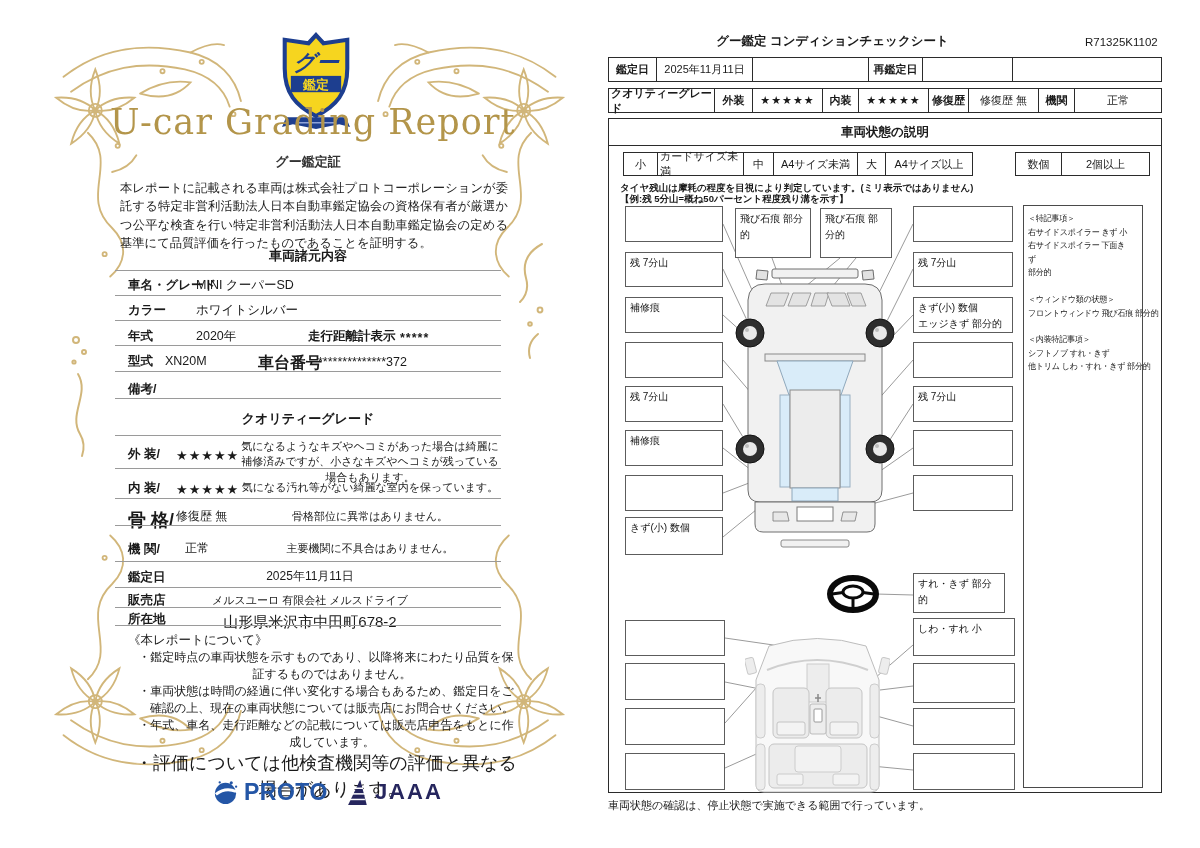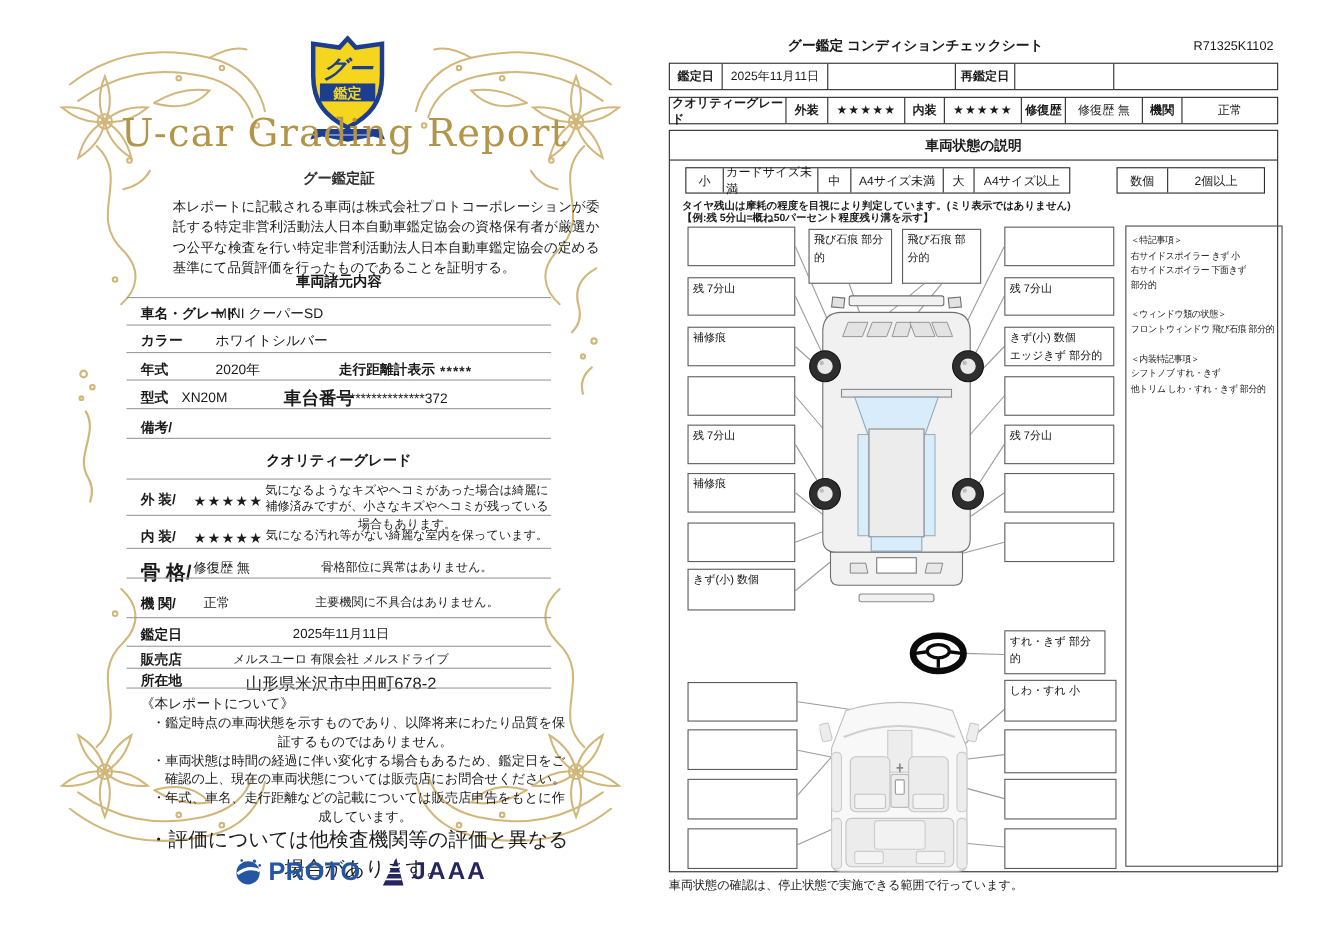--- a/index.html
+++ b/index.html
@@ -138,21 +138,21 @@
       <text x="50" y="55" text-anchor="middle" font-size="33" font-style="italic" font-weight="bold" fill="#1d3e8f" font-family="'Liberation Sans',sans-serif">グー</text>
       <rect x="13" y="63" width="74" height="24" fill="#1d3e8f"></rect>
       <text x="50" y="82" text-anchor="middle" font-size="19" font-weight="bold" fill="#f6d51f" font-family="'Liberation Sans',sans-serif">鑑定</text>
       <path d="M6,124 L94,124 L100,138 L84,134 L50,141 L16,134 L0,138 Z" fill="#1d3e8f"></path>
       <line x1="22" y1="132" x2="78" y2="132" stroke="#8fa3d9" stroke-width="2"></line>
     </svg>
 
     <div class="t" style="left:110px;top:100px;width:396px;font-family:'DejaVu Serif','Liberation Serif',serif;font-size:35px;color:#b3954a;text-align:center;letter-spacing:1px;">U-car Grading Report</div>
     <div class="t b c" style="left:115px;top:154px;width:386px;font-size:13px;color:#333;">グー鑑定証</div>
 
-    <div class="t w" style="left:120px;top:179px;width:388px;font-size:12.3px;line-height:1.5;text-align:justify;margin-left:37px;">本レポートに記載される車両は株式会社プロトコーポレーションが委託する特定非営利活動法人日本自動車鑑定協会の資格保有者が厳選かつ公平な検査を行い特定非営利活動法人日本自動車鑑定協会の定める基準にて品質評価を行ったものであることを証明する。</div>
+    <div class="t w" style="left:120px;top:179px;width:388px;font-size:12.3px;line-height:1.5;text-align:justify;">本レポートに記載される車両は株式会社プロトコーポレーションが委託する特定非営利活動法人日本自動車鑑定協会の資格保有者が厳選かつ公平な検査を行い特定非営利活動法人日本自動車鑑定協会の定める基準にて品質評価を行ったものであることを証明する。</div>
 
     <div class="t b c" style="left:115px;top:248px;width:386px;font-size:13px;">車両諸元内容</div>
     <div class="hl" style="top:270px"></div>
     <div class="t b" style="left:128px;top:277px;font-size:12.5px">車名・グレード</div>
     <div class="t" style="left:196px;top:277px;font-size:12.5px">MINI クーパーSD</div>
     <div class="hl" style="top:295px"></div>
     <div class="t b" style="left:128px;top:302px;font-size:12.5px">カラー</div>
     <div class="t" style="left:196px;top:302px;font-size:12.5px">ホワイトシルバー</div>
     <div class="hl" style="top:320px"></div>
     <div class="t b" style="left:128px;top:328px;font-size:12.5px">年式</div>
@@ -435,21 +435,21 @@
     <div class="co" style="left:913px;top:663px;width:102px;height:40px">
         <div></div>
       </div>
     <div class="co" style="left:913px;top:708px;width:102px;height:37px">
         <div></div>
       </div>
     <div class="co" style="left:913px;top:753px;width:102px;height:37px">
         <div></div>
       </div>
 
-    <div style="position:absolute;left:1023px;top:205px;width:143px;height:583px;border:1px solid #4a4a4a;box-sizing:border-box;padding:6px 4px;font-size:8.5px;line-height:1.6;letter-spacing:-0.3px">
+    <div style="position:absolute;left:1023px;top:205px;width:120px;height:583px;border:1px solid #4a4a4a;box-sizing:border-box;padding:6px 4px;font-size:8.5px;line-height:1.6;letter-spacing:-0.3px">
       <div style="transform:scaleX(0.95);transform-origin:left top">
         <div>＜特記事項＞</div>
         <div>右サイドスポイラー きず 小</div>
         <div>右サイドスポイラー 下面きず</div>
         <div>部分的</div>
         <div style="height:13px"></div>
         <div>＜ウィンドウ類の状態＞</div>
         <div style="white-space:nowrap">フロントウィンドウ 飛び石痕 部分的</div>
         <div style="height:13px"></div>
         <div>＜内装特記事項＞</div>

